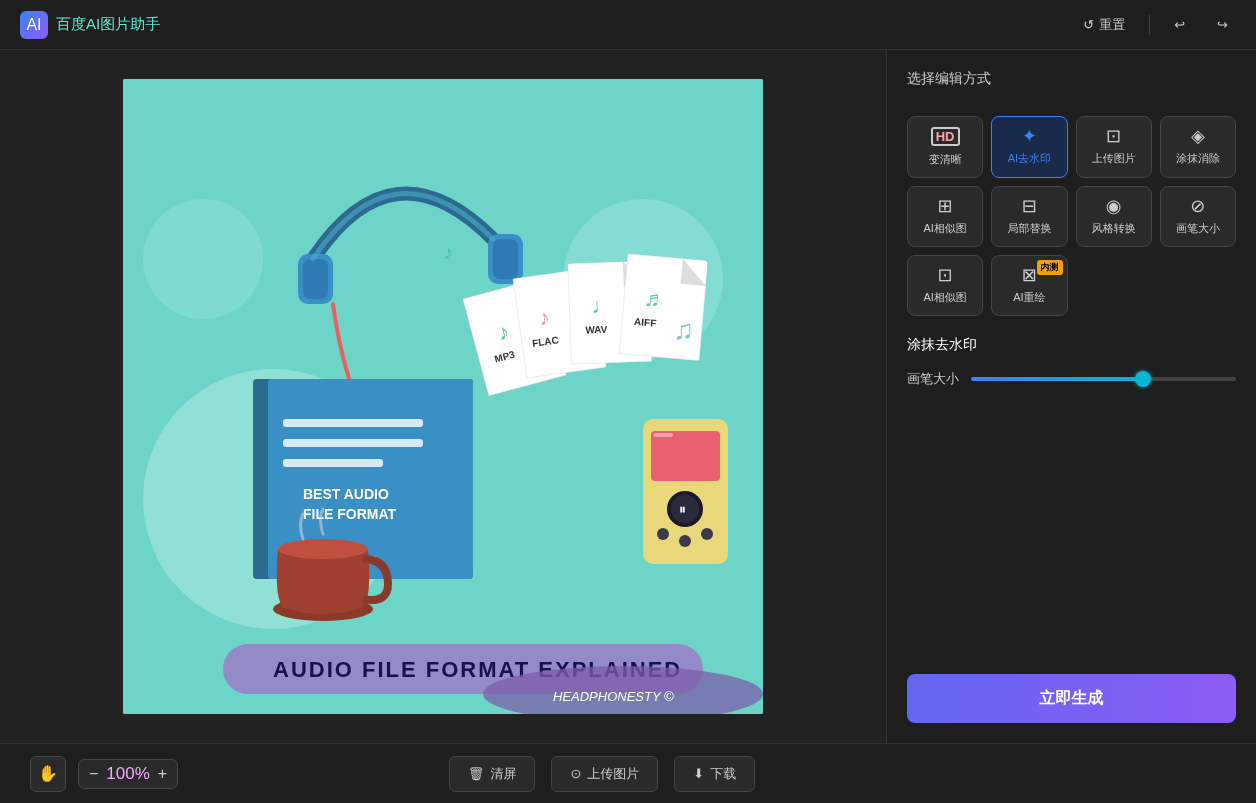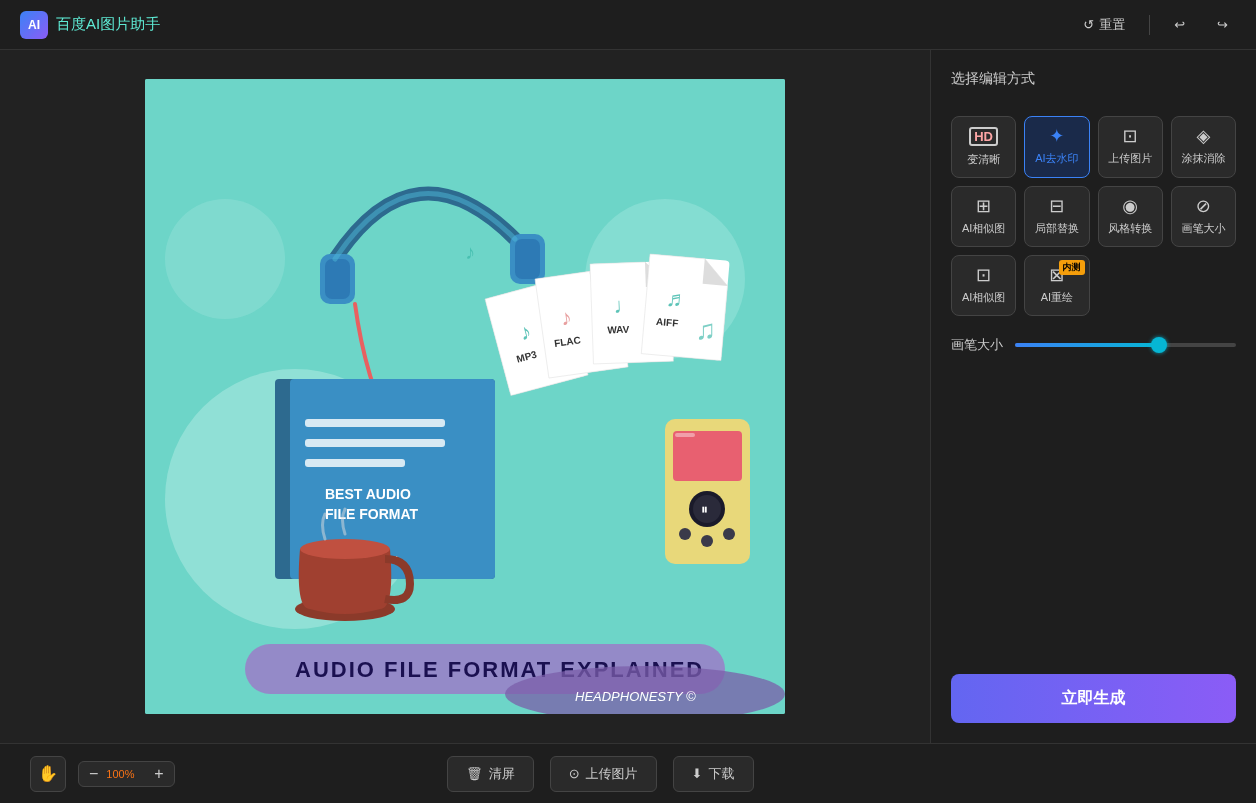--- a/index.html
+++ b/index.html
@@ -31,22 +31,22 @@
       gap: 8px;
     }
     .app-logo {
       width: 28px;
       height: 28px;
       background: linear-gradient(135deg, #3b82f6, #8b5cf6);
       border-radius: 6px;
       display: flex;
       align-items: center;
       justify-content: center;
-      font-size: 12px;
-      font-weight: bold;
+      font-size: 16px;
+      font-weight: normal;
       color: white;
       text-align: right;
     }
     .app-title {
       font-size: 15px;
       color: #5eead4;
       font-weight: 500;
     }
     .header-controls {
       display: flex;
@@ -143,22 +143,22 @@
     }
     .zoom-btn {
       background: none;
       border: none;
       color: #ccc;
       cursor: pointer;
       font-size: 16px;
       line-height: 1;
     }
     .zoom-value {
-      color: #f97316;
-      font-size: 11px;
+      color: #f0abfc;
+      font-size: 17px;
       min-width: 40px;
       text-align: left;
     }
     .toolbar-center {
       display: flex;
       align-items: center;
       gap: 16px;
     }
     .toolbar-action-btn {
       background: #2a2a2a;
@@ -168,21 +168,21 @@
       border-radius: 6px;
       cursor: pointer;
       font-size: 13px;
       display: flex;
       align-items: center;
       gap: 6px;
     }
 
     
     .right-panel {
-      width: 326px;
+      width: 370px;
       background: #1e1e1e;
       border-left: 1px solid #333;
       display: flex;
       flex-direction: column;
       padding: 20px;
       gap: 16px;
       overflow-y: auto;
     }
 
     .panel-section-title {
@@ -500,20 +500,21 @@
         <span>AI相似图</span>
       </button>
       <button class="edit-mode-btn" style="position:relative;">
         <span class="badge-inner">内测</span>
         <span class="icon">⊠</span>
         <span>AI重绘</span>
       </button>
     </div>
 
     <div class="watermark-section">
+      <div class="watermark-title">涂抹去水印</div>
       <div class="brush-size-row">
         <span class="brush-label">画笔大小</span>
         <div class="slider-track">
           <div class="slider-fill"></div>
           <div class="slider-thumb"></div>
           <input type="range" class="slider-input" min="0" max="100" value="65" style="">
         </div>
       </div>
     </div>
 

